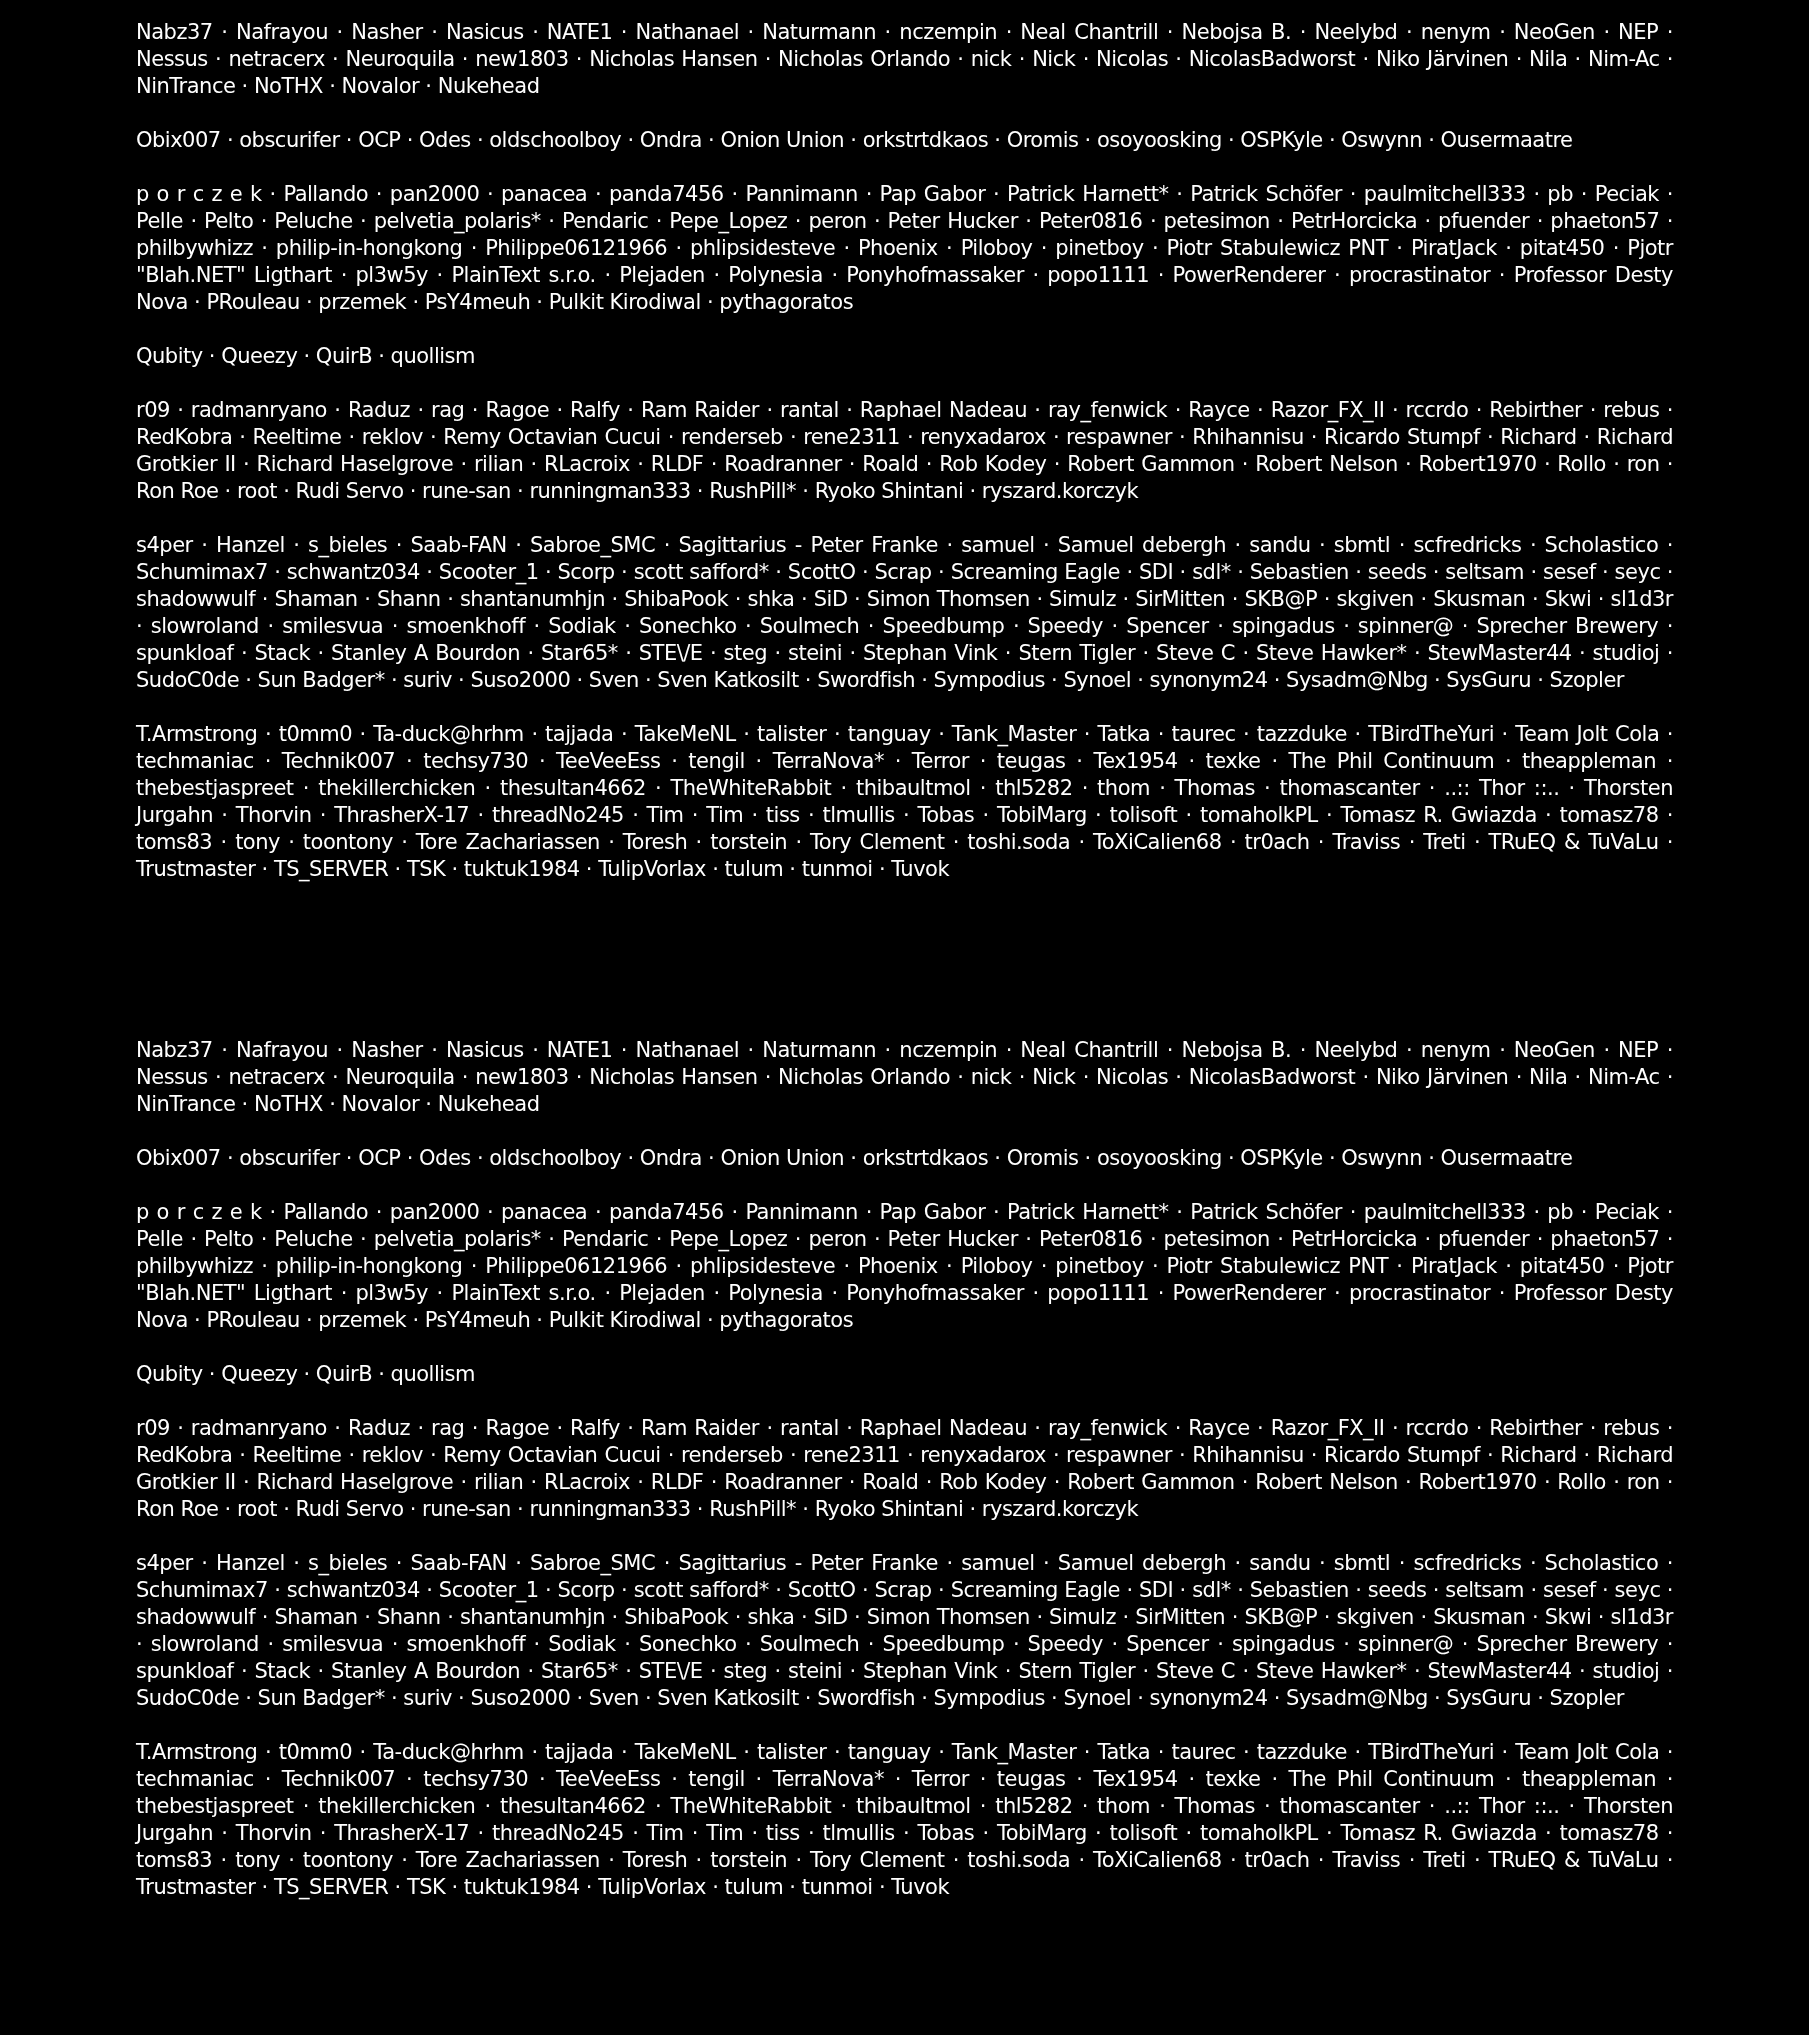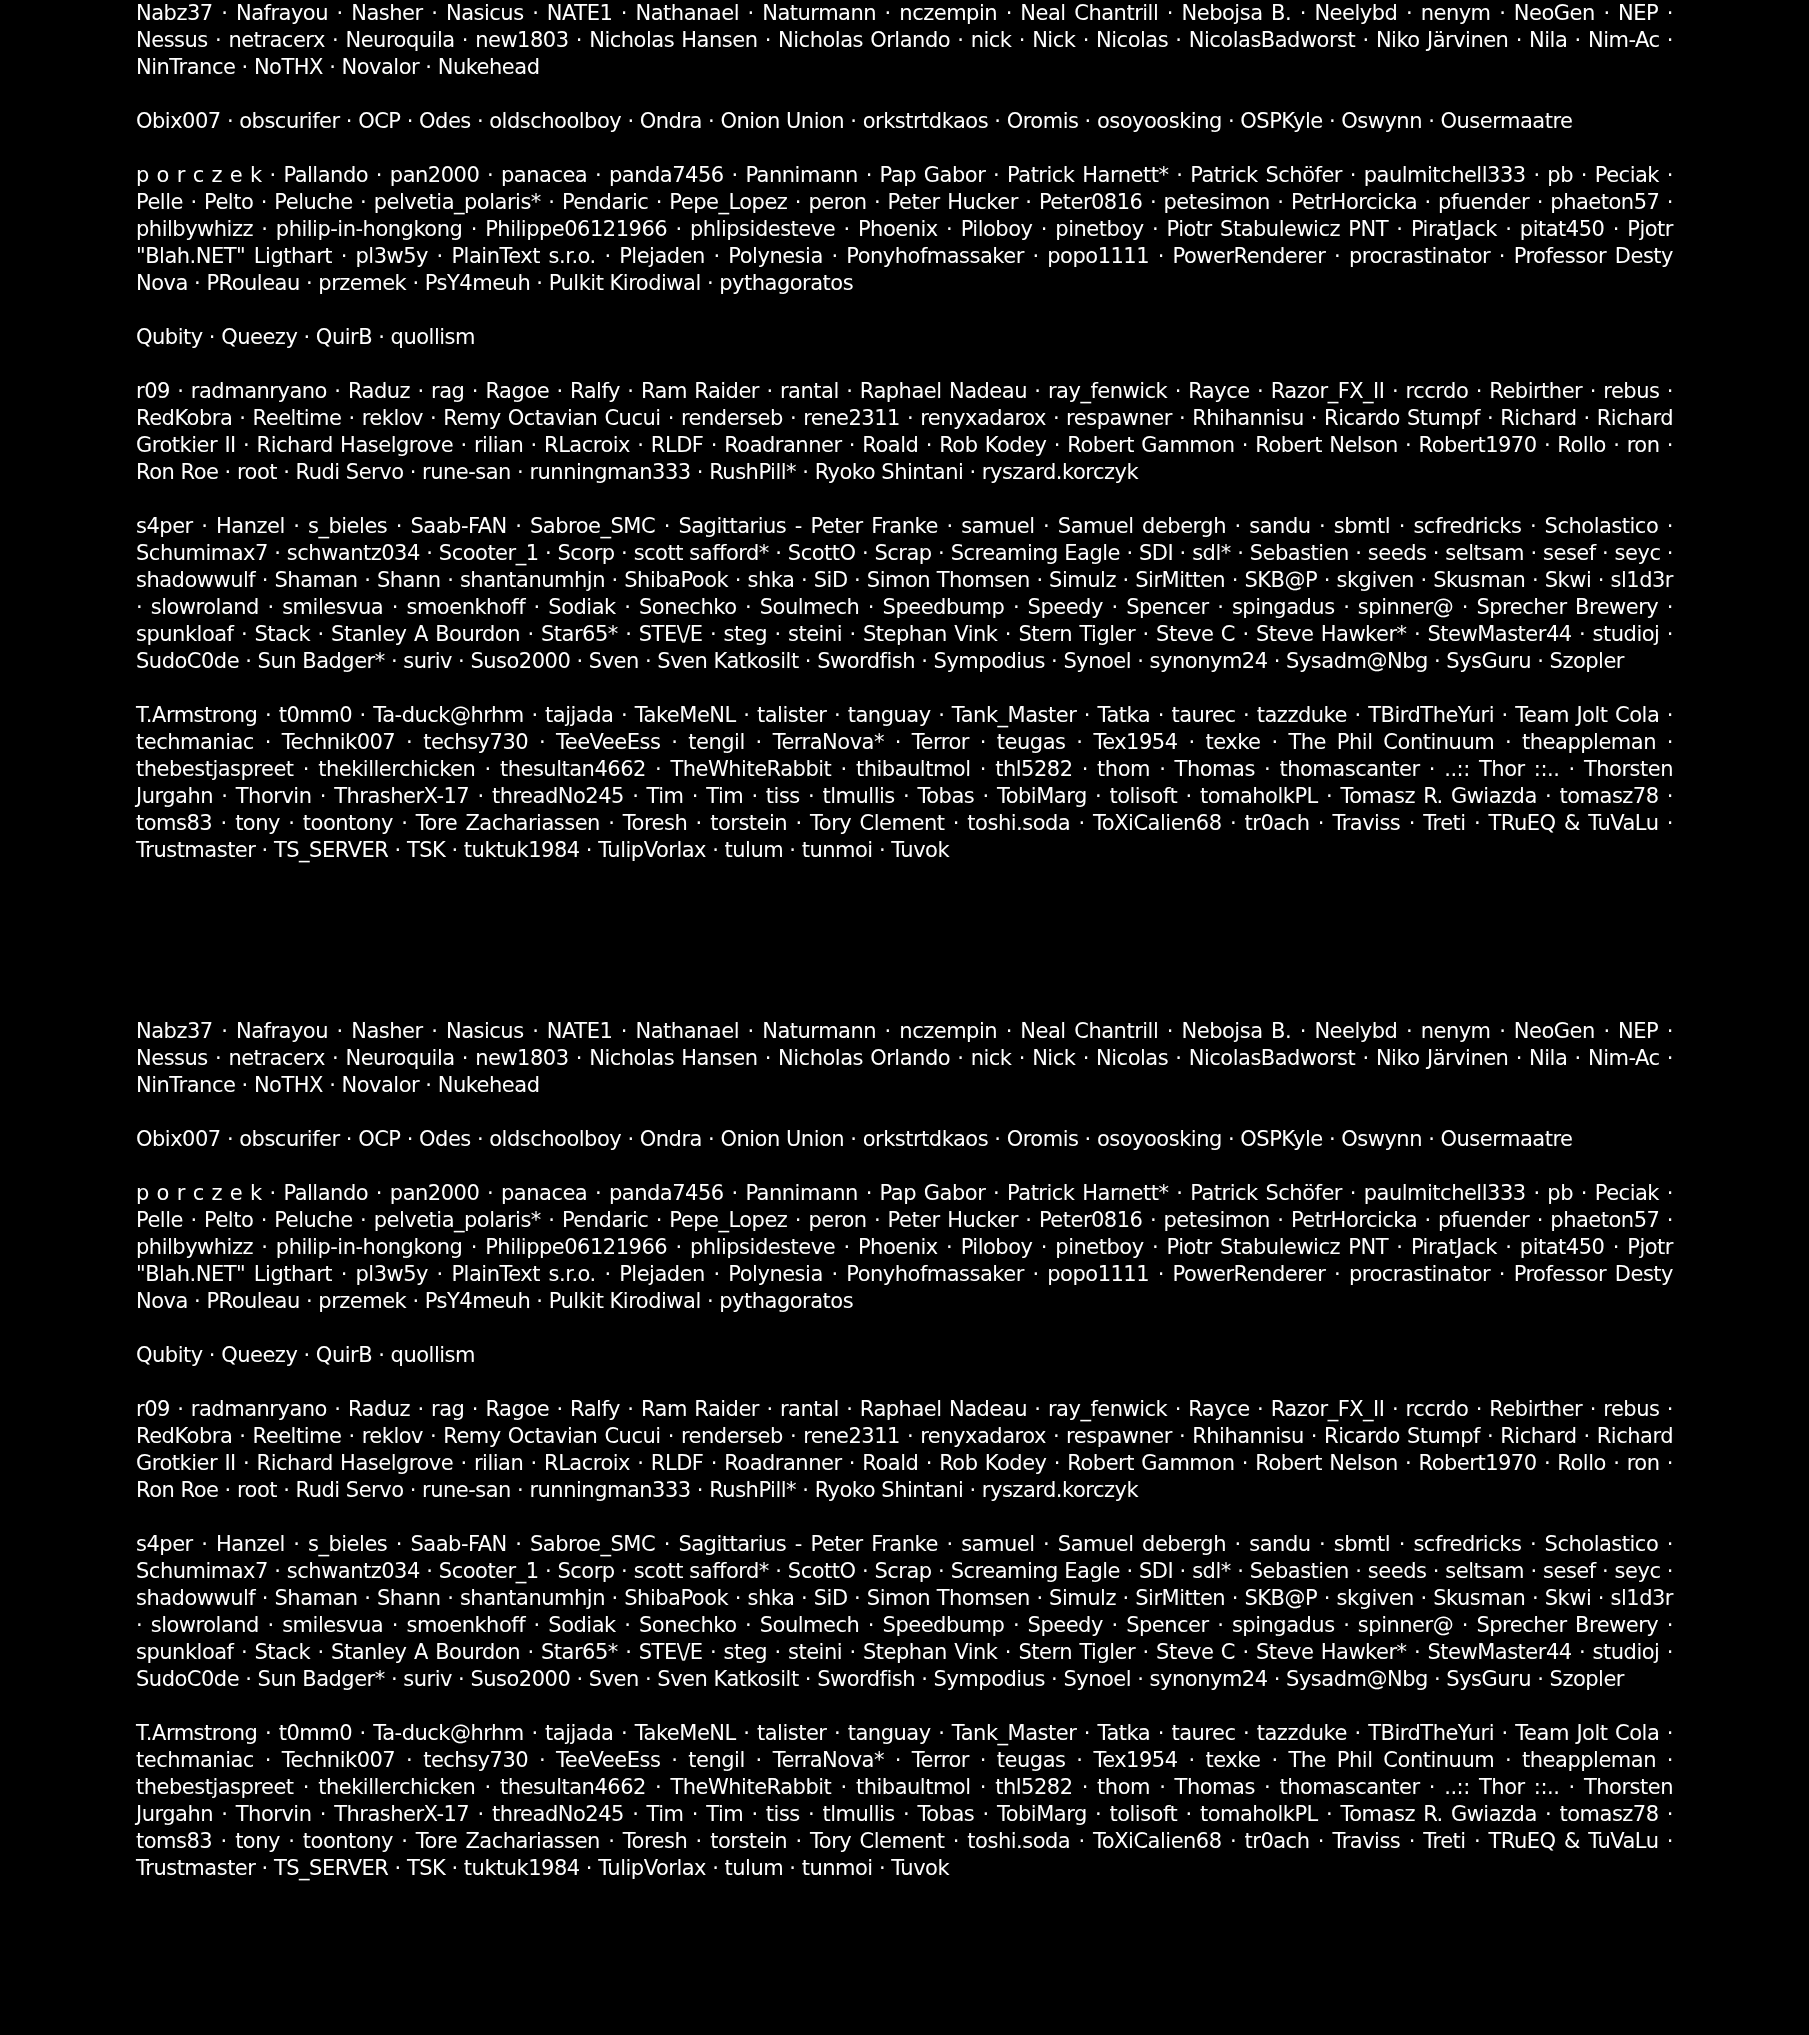--- a/index.html
+++ b/index.html
@@ -13,21 +13,21 @@
     height: 2035px;
     background: #000000;
     overflow: hidden;
     font-family: "DejaVu Sans", sans-serif;
   }
   .credits-block {
     box-sizing: border-box;
     width: 1809px;
     height: 1018px;
     overflow: hidden;
-    padding: 0 136px 0 136px;
+    padding: 19px 136px 0 136px;
   }
   .credits-block p {
     margin: 0 0 27px 0;
     color: #ffffff;
     font-size: 21px;
     line-height: 27px;
     letter-spacing: -0.5px;
     text-align: justify;
     text-justify: inter-word;
   }

